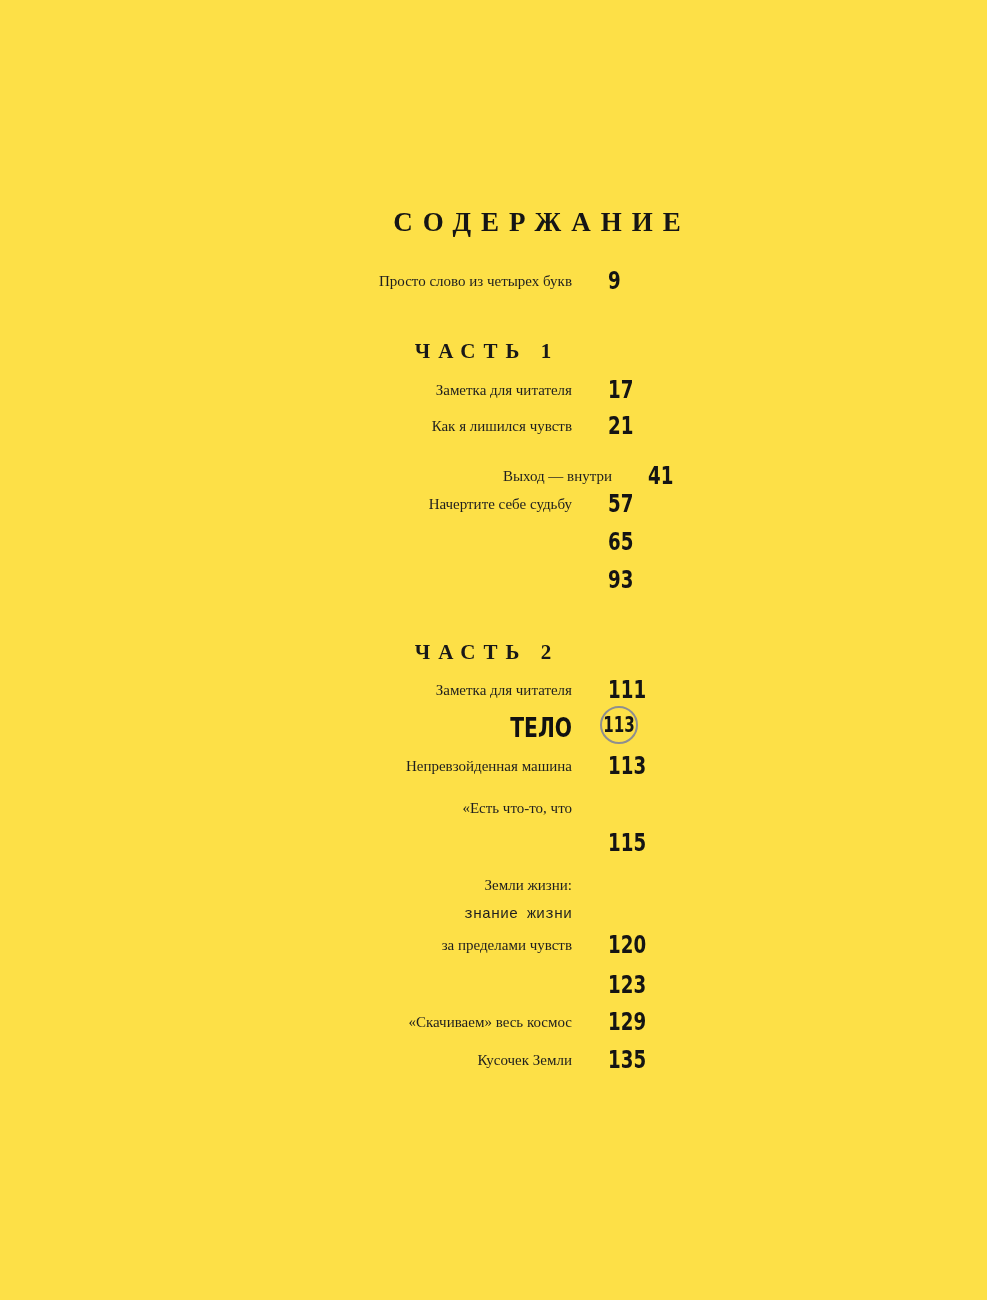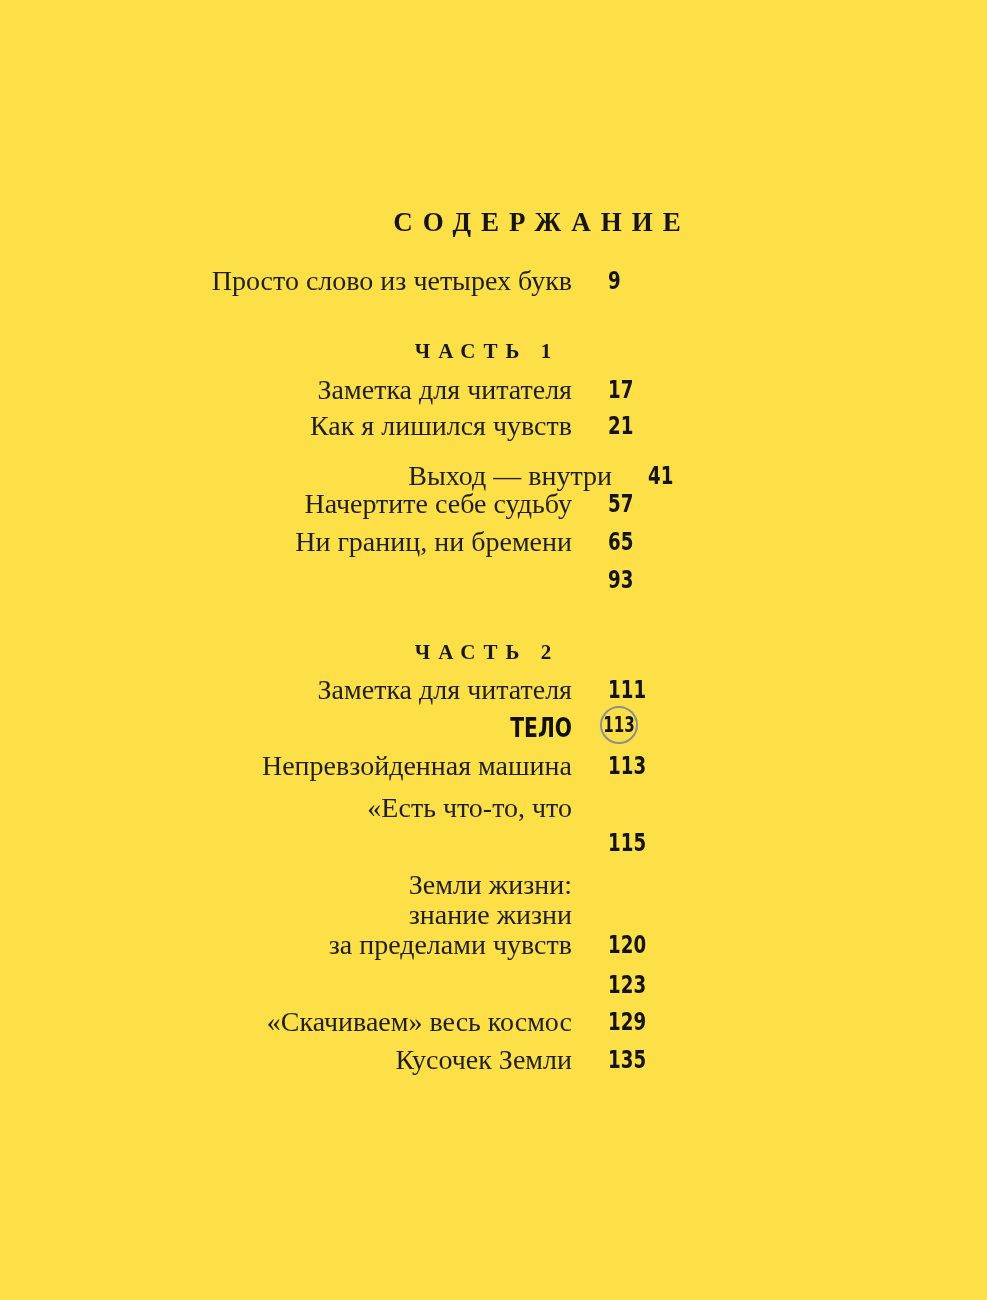--- a/index.html
+++ b/index.html
@@ -28,21 +28,21 @@
   .line.hdr .h{
     position:absolute;left:0;top:0;width:974px;
     text-align:center;
     font-size:21px;font-weight:700;letter-spacing:8px;
     color:#181818;
   }
   
   .t{
     position:absolute;left:0;top:0;width:572px;
     text-align:right;
-    font-size:28px;
+    font-size:15px;
     color:#1f1f1f;
   }
   
   .t.sans{
     font-family:"DejaVu Sans", sans-serif;
     font-weight:700;font-size:26px;
     transform:scaleX(.78);transform-origin:right center;
     letter-spacing:0;color:#111;
   }
   
@@ -92,21 +92,20 @@
       </div>
       <div class="line" style="top: 457px; margin-left: 40px;">
         <span class="t">Выход — внутри</span>
         <span class="p">41</span>
       </div>
       <div class="line" style="top: 485px;">
         <span class="t">Начертите себе судьбу</span>
         <span class="p">57</span>
       </div>
       <div class="line" style="top: 523px;">
-        <span class="t">Ни границ, ни бремени</span>
         <span class="p">65</span>
       </div>
       <div class="line" style="top: 561px;">
         <span class="p">93</span>
       </div>
       <div class="line hdr" style="top: 633px;">
         <span class="h">ЧАСТЬ 2</span>
       </div>
       <div class="line" style="top: 671px;">
         <span class="t">Заметка для читателя</span>
@@ -124,21 +123,21 @@
       </div>
       <div class="line" style="top: 789px;">
         <span class="t">«Есть что-то, что</span>
       </div>
       <div class="line" style="top: 824px;">
         <span class="p">115</span>
       </div>
       <div class="line" style="top: 866px;">
         <span class="t">Земли жизни:</span>
       </div>
-      <div class="line" style="top: 896px;">
+      <div class="line" style="top: 896px; font-family: Liberation Mono, monospace;">
         <span class="t">знание жизни</span>
       </div>
       <div class="line" style="top: 926px;">
         <span class="t">за пределами чувств</span>
         <span class="p">120</span>
       </div>
       <div class="line" style="top: 966px;">
         <span class="p">123</span>
       </div>
       <div class="line" style="top: 1003px;">

